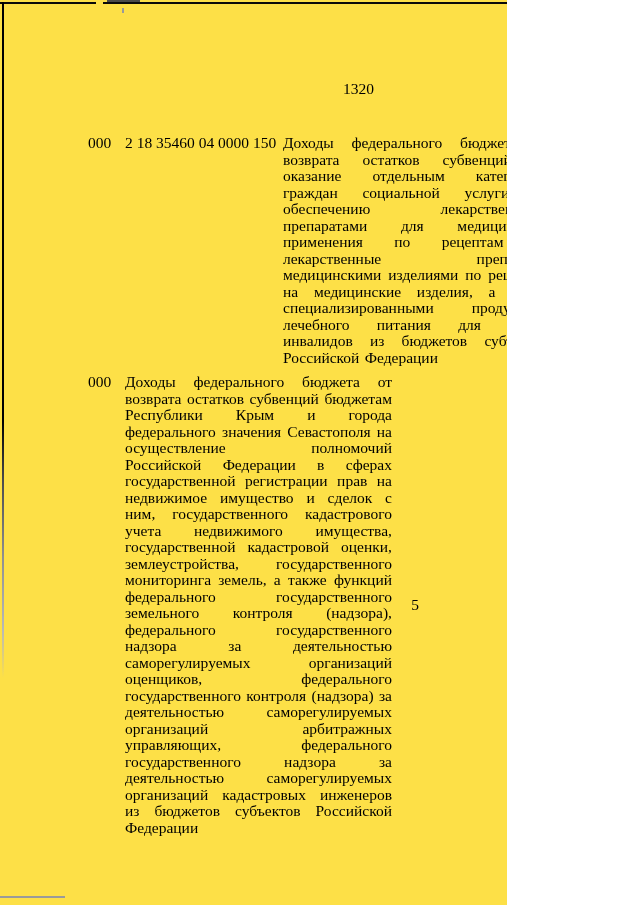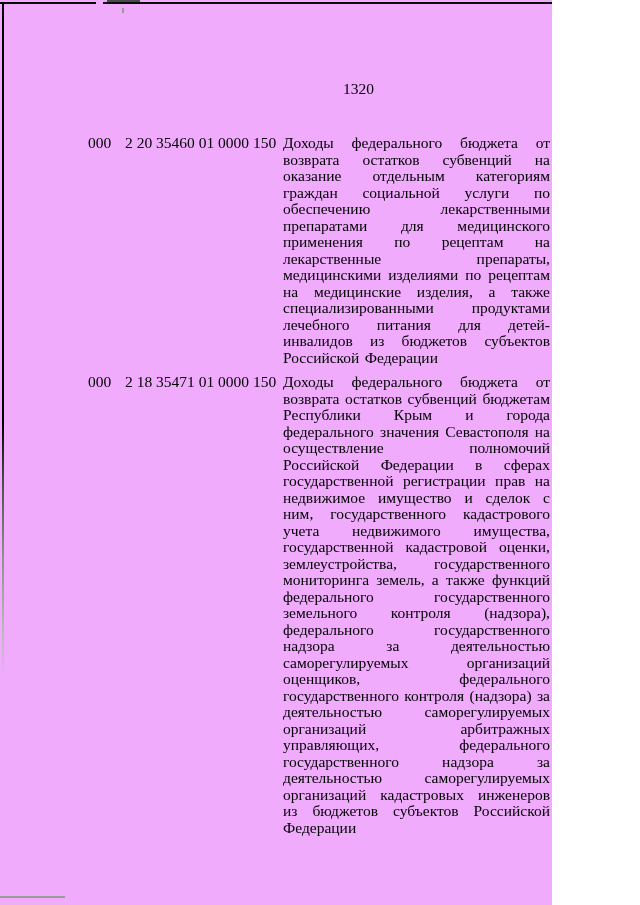--- a/index.html
+++ b/index.html
@@ -4,23 +4,23 @@
 <style>
   html, body {
     margin: 0;
     padding: 0;
     background: #ffffff;
     font-family: "Liberation Serif", "DejaVu Serif", serif;
     color: #000;
   }
   .page {
     position: relative;
-    width: 552px;
+    width: 507px;
     height: 905px;
-    background: #f0abfc;
+    background: #fde047;
     overflow: hidden;
     text-decoration: underline;
   }
 
   
   .edge-top-a   { position:absolute; top:2px;  left:0;     width:96px;  height:2px; background:#0a0a0a; }
   .edge-top-b   { position:absolute; top:2px;  left:103px; width:481px; height:2px; background:#0a0a0a; }
   .edge-top-mark{ position:absolute; top:0;    left:107px; width:33px;  height:2px; background:#4a4a4a; }
   .edge-tr-1 { position:absolute; top:0; left:583px; width:10px; height:2px; background:#8a8a8a; }
   .edge-tr-2 { position:absolute; top:0; left:599px; width:8px;  height:2px; background:#8a8a8a; }
@@ -97,26 +97,25 @@
   <div class="edge-right-tick2"></div>
   <div class="edge-bottom-left"></div>
   <div class="tick-top-small"></div>
 
   <div class="page-number">1320</div>
 
   <div class="rows">
 
     <div class="entry r1">
       <div class="c-admin">000</div>
-      <div class="c-code">2 20 35460 01 0000 150</div>
+      <div class="c-code">2 18 35460 04 0000 150</div>
       <div class="c-desc">Доходы федерального бюджета от возврата остатков субвенций на оказание отдельным категориям граждан социальной услуги по обеспечению лекарственными препаратами для медицинского применения по рецептам на лекарственные препараты, медицинскими изделиями по рецептам на медицинские изделия, а также специализированными продуктами лечебного питания для детей-инвалидов из бюджетов субъектов Российской Федерации</div>
       <div class="c-val">5</div>
     </div>
 
     <div class="entry r2">
       <div class="c-admin">000</div>
-      <div class="c-code">2 18 35471 01 0000 150</div>
       <div class="c-desc">Доходы федерального бюджета от возврата остатков субвенций бюджетам Республики Крым и города федерального значения Севастополя на осуществление полномочий Российской Федерации в сферах государственной регистрации прав на недвижимое имущество и сделок с ним, государственного кадастрового учета недвижимого имущества, государственной кадастровой оценки, землеустройства, государственного мониторинга земель, а также функций федерального государственного земельного контроля (надзора), федерального государственного надзора за деятельностью саморегулируемых организаций оценщиков, федерального государственного контроля (надзора) за деятельностью саморегулируемых организаций арбитражных управляющих, федерального государственного надзора за деятельностью саморегулируемых организаций кадастровых инженеров из бюджетов субъектов Российской Федерации</div>
       <div class="c-val">5</div>
     </div>
 
   </div>
 </div>
 
 </body></html>

